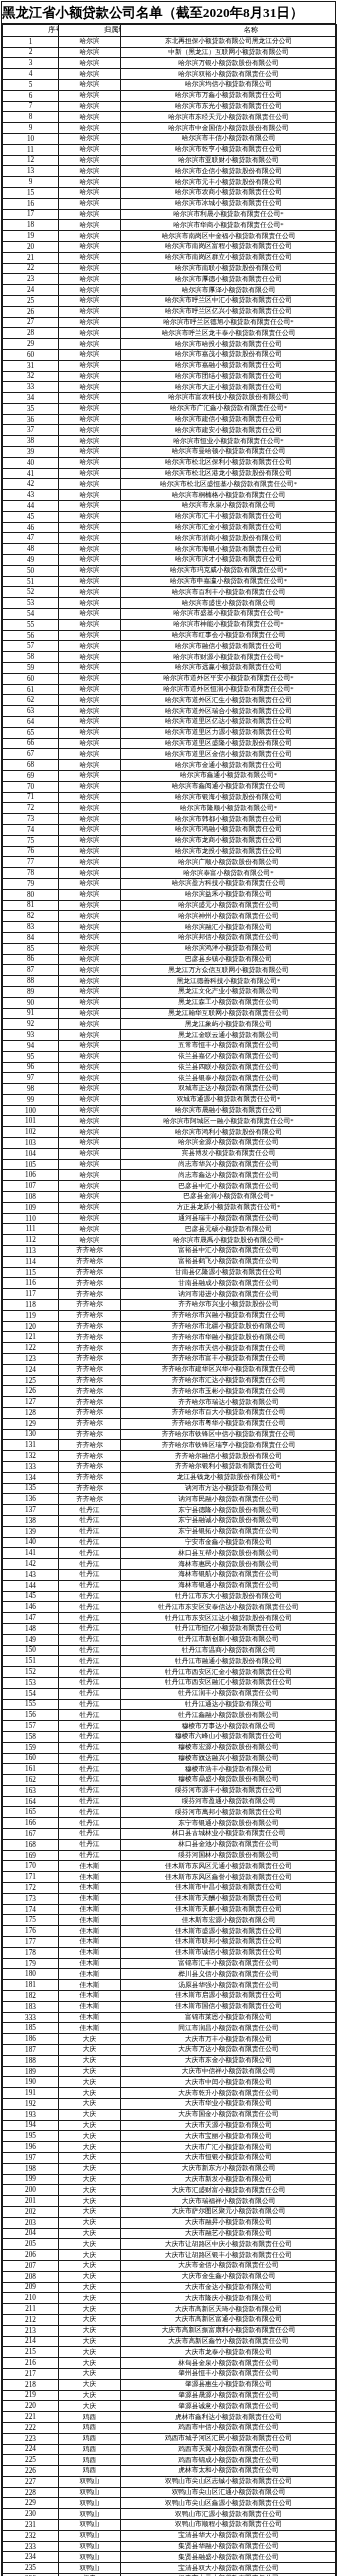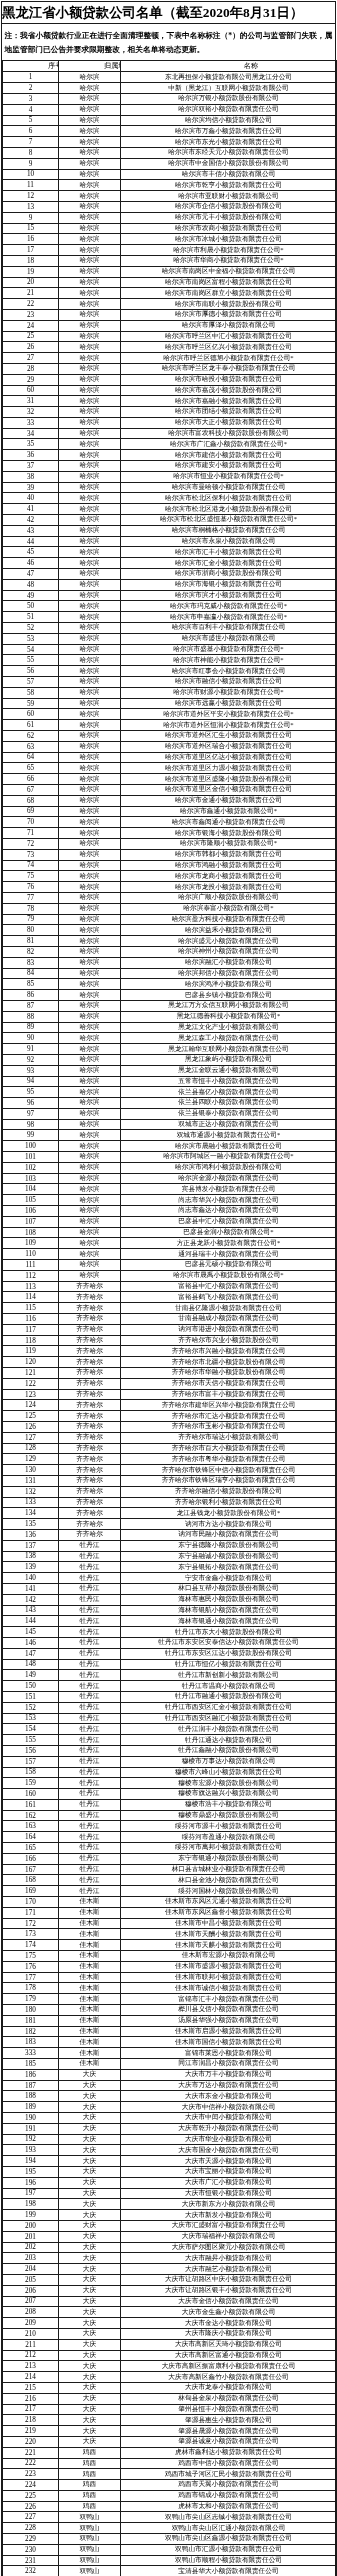--- a/index.html
+++ b/index.html
@@ -15,21 +15,20 @@
         white-space:nowrap;overflow:hidden;}
   th{height:10.8px;font-size:7.2px;font-weight:normal;padding-left:45px;}
   td{height:9.8px;font-size:6.7px;}
   td.num{font-size:7.2px;}
 </style>
 </head>
 <body>
 
 <div class="sheet">
   <div class="title">黑龙江省小额贷款公司名单（截至2020年8月31日）</div>
-  <div class="note">注：我省小额贷款行业正在进行全面清理整顿，下表中名称标注（*）的公司与监管部门失联，属地监管部门已公告并要求限期整改，相关名单将动态更新。</div>
   <table>
     <colgroup>
         <col class="c1">
         <col class="c2">
         <col class="c3">
       </colgroup>
     <thead>
       <tr>
         <th>序号</th>
         <th>归属地</th>

